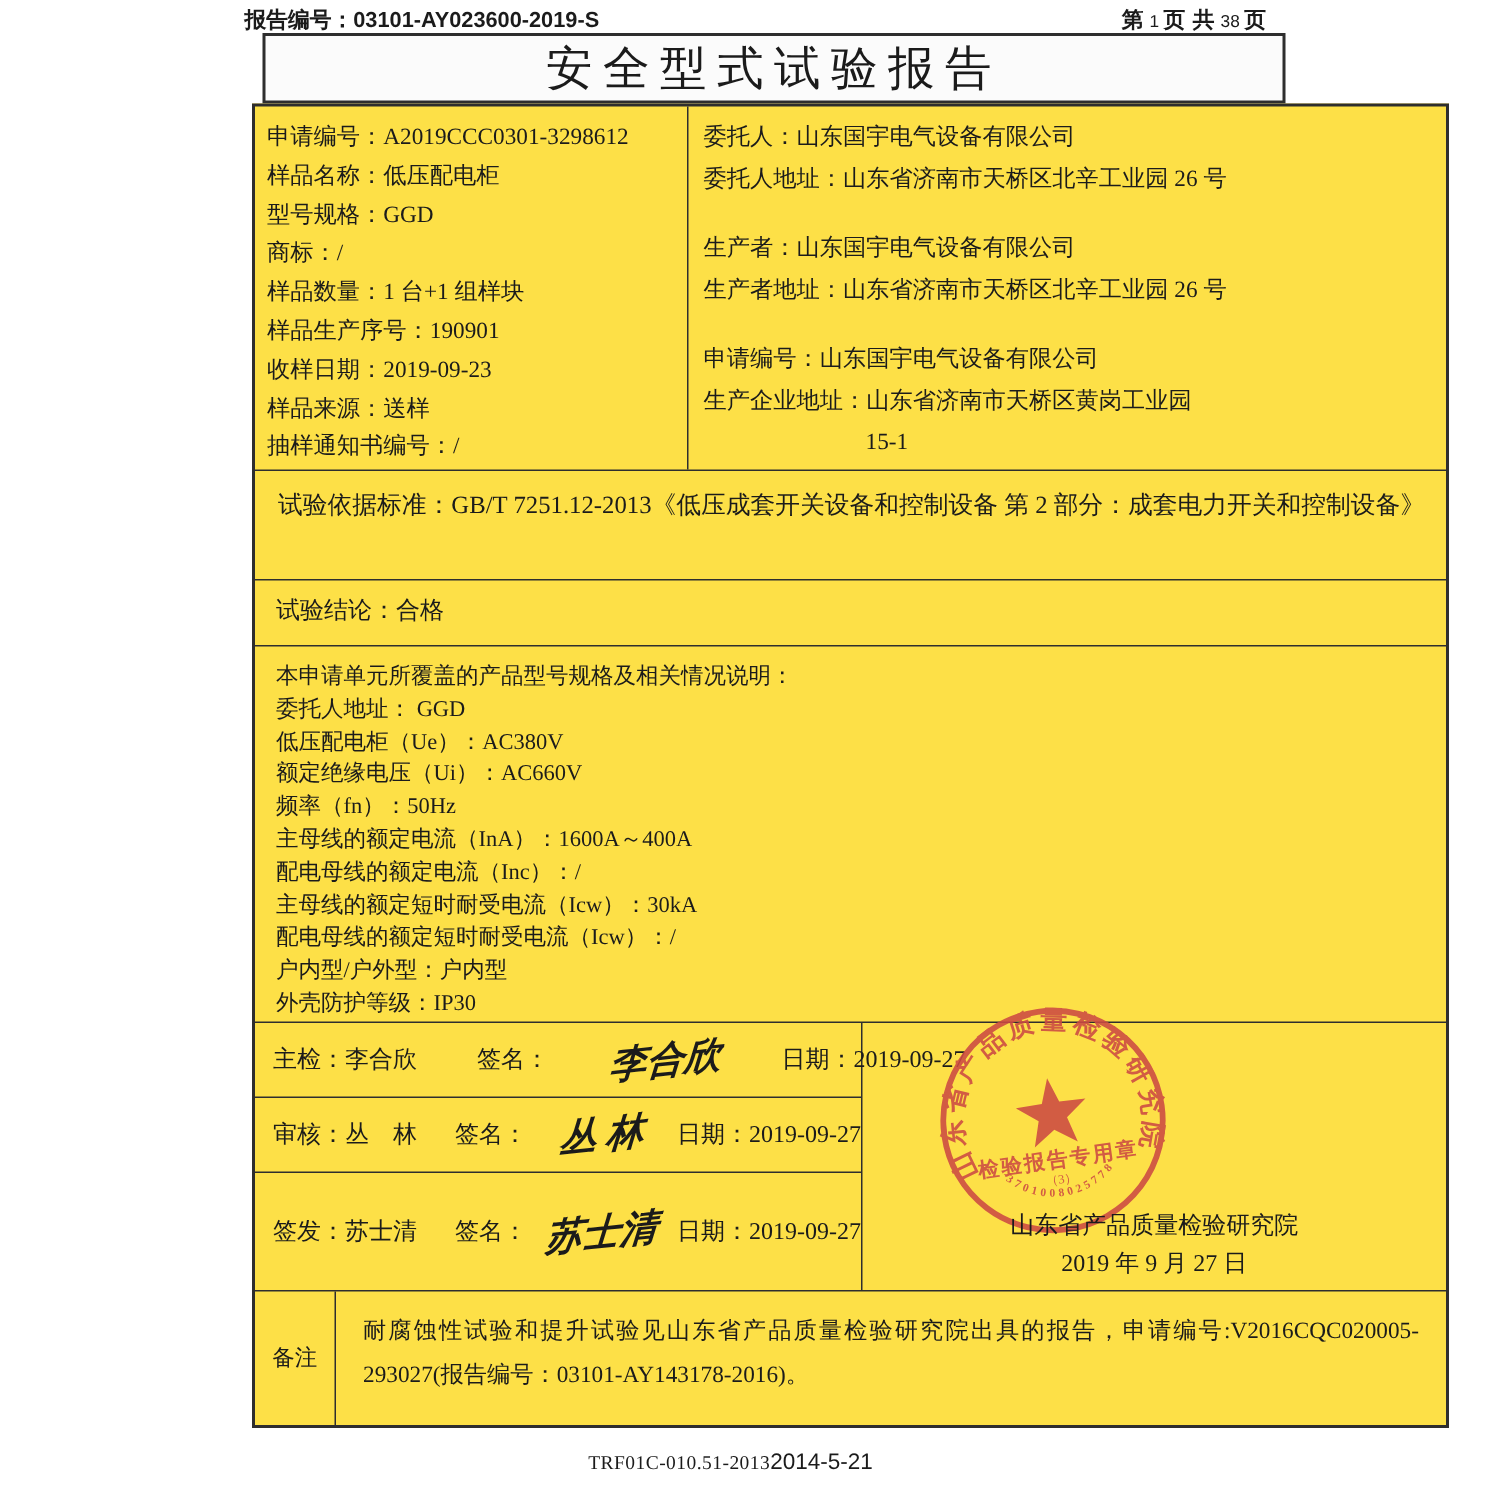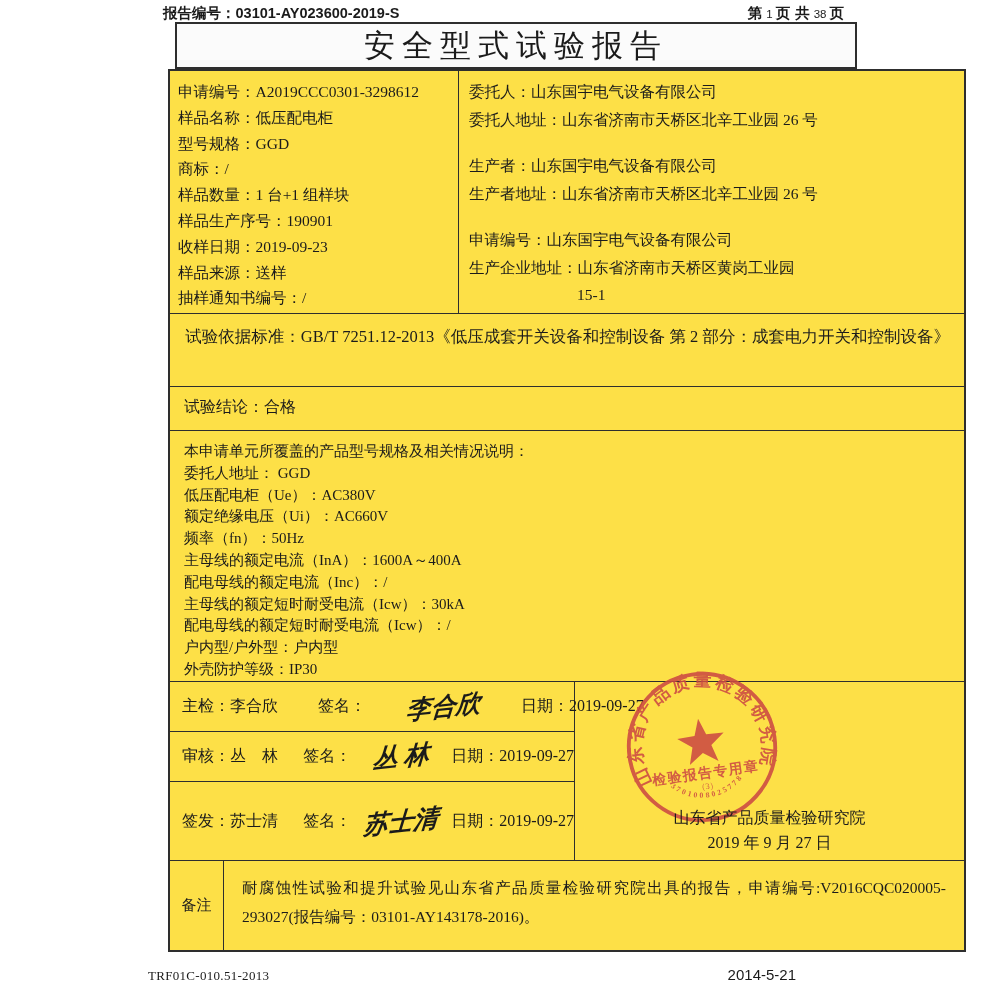--- a/index.html
+++ b/index.html
@@ -68,22 +68,22 @@
 
   .sig-right { flex:1; position:relative; overflow:visible; }
   .seal-svg { position:absolute; left:50px; top:-12px; width:154px; height:154px; transform:rotate(-8deg); opacity:.88; }
   .seal-caption { position:absolute; left:0; right:0; bottom:5px; text-align:center; font-size:16px; line-height:25px; }
 
   .remark-row { display:flex; height:90px; }
   .remark-label { width:54px; border-right:1.5px solid #2e2e2e; display:flex; align-items:center; justify-content:center; font-size:15px; }
   .remark-content { flex:1; padding:12px 18px 0; font-size:15.5px; line-height:29px; text-align:justify; }
 
   .footer-row {
-    position:absolute; left:148px; top:966px; width:682px;
-    display:flex; justify-content:space-between; align-items:baseline;
+    position:absolute; left:163px; top:966px; width:682px;
+    display:flex; justify-content:center; align-items:baseline;
   }
   .footer-left { font-size:13px; letter-spacing:.3px; }
   .footer-right { font-family:Liberation Sans, sans-serif; font-size:15px; padding-right:34px; }
 
   .seal-ring-text { font-size:23px; letter-spacing:4px; font-weight:bold; }
   .seal-center-text { font-size:18px; letter-spacing:2px; font-weight:bold; }
   .seal-sub-text { font-size:11px; }
   .seal-code-text { font-size:10px; letter-spacing:3.2px; font-weight:bold; }
 </style>
 </head>

